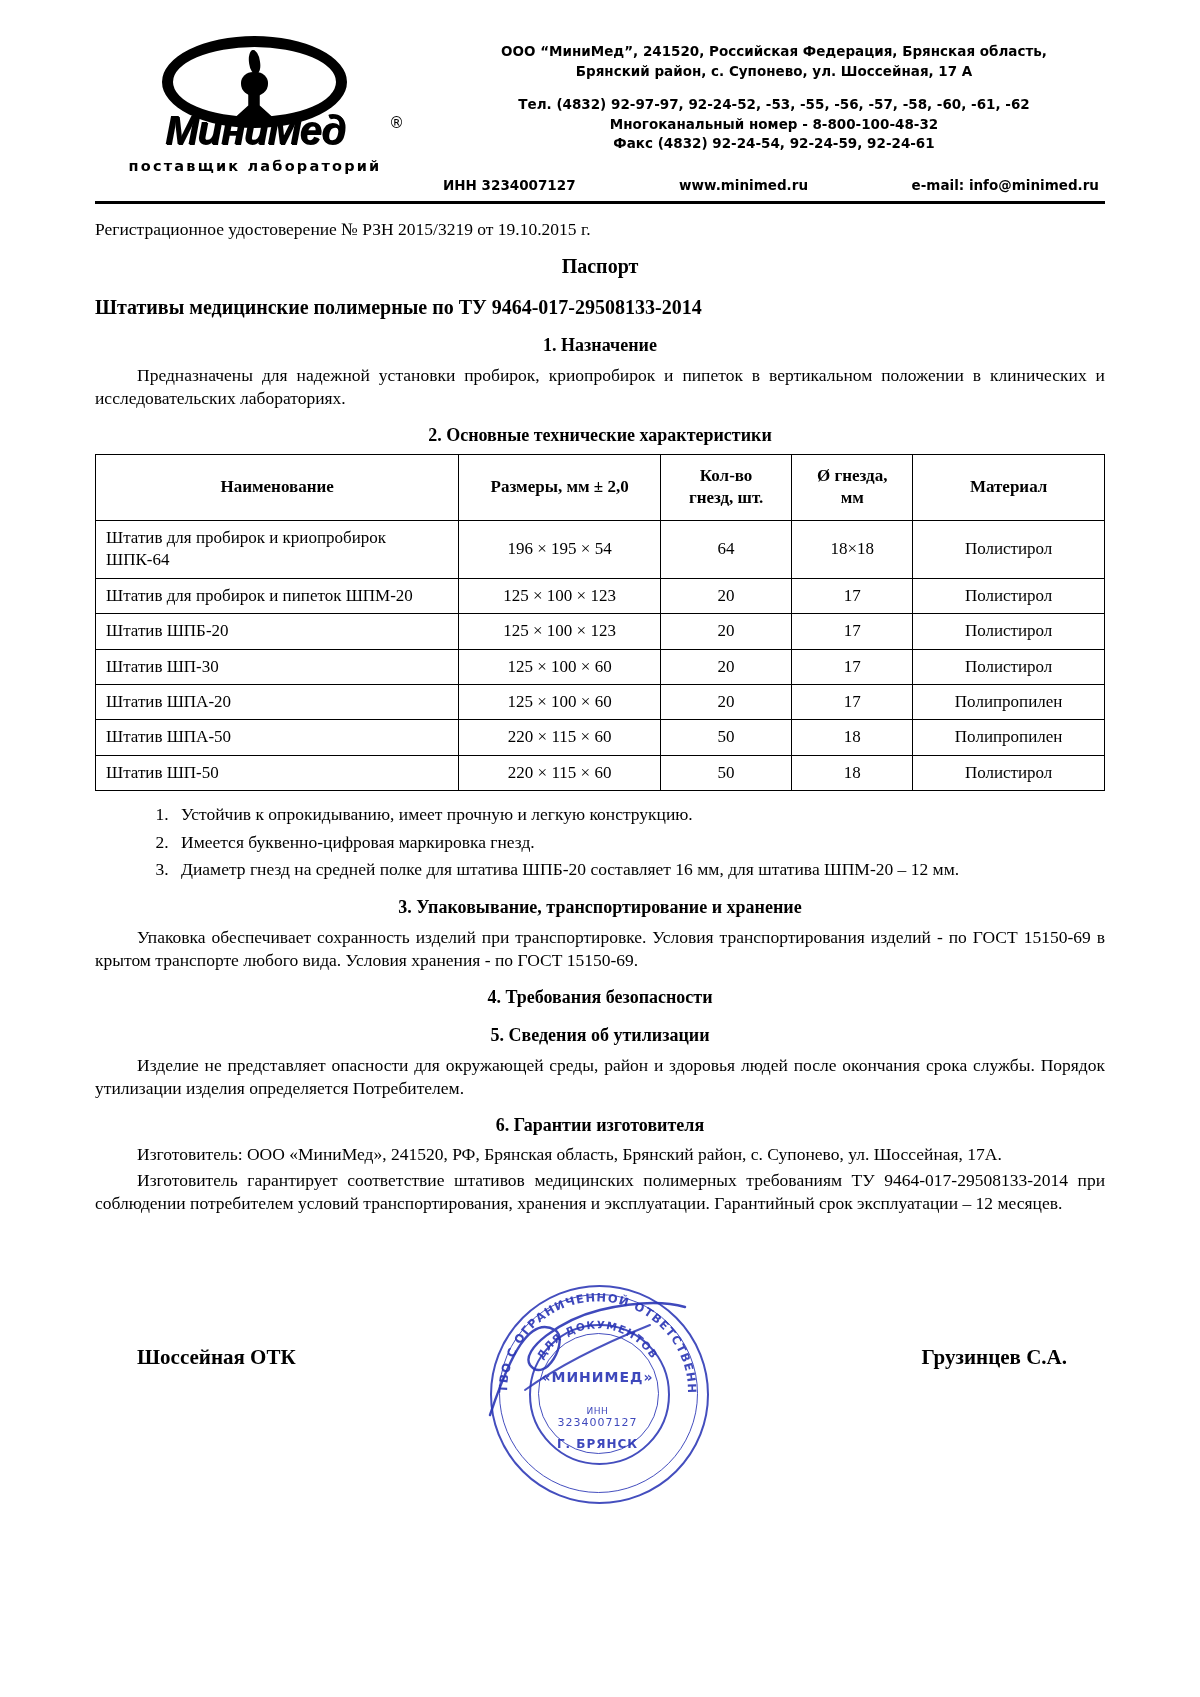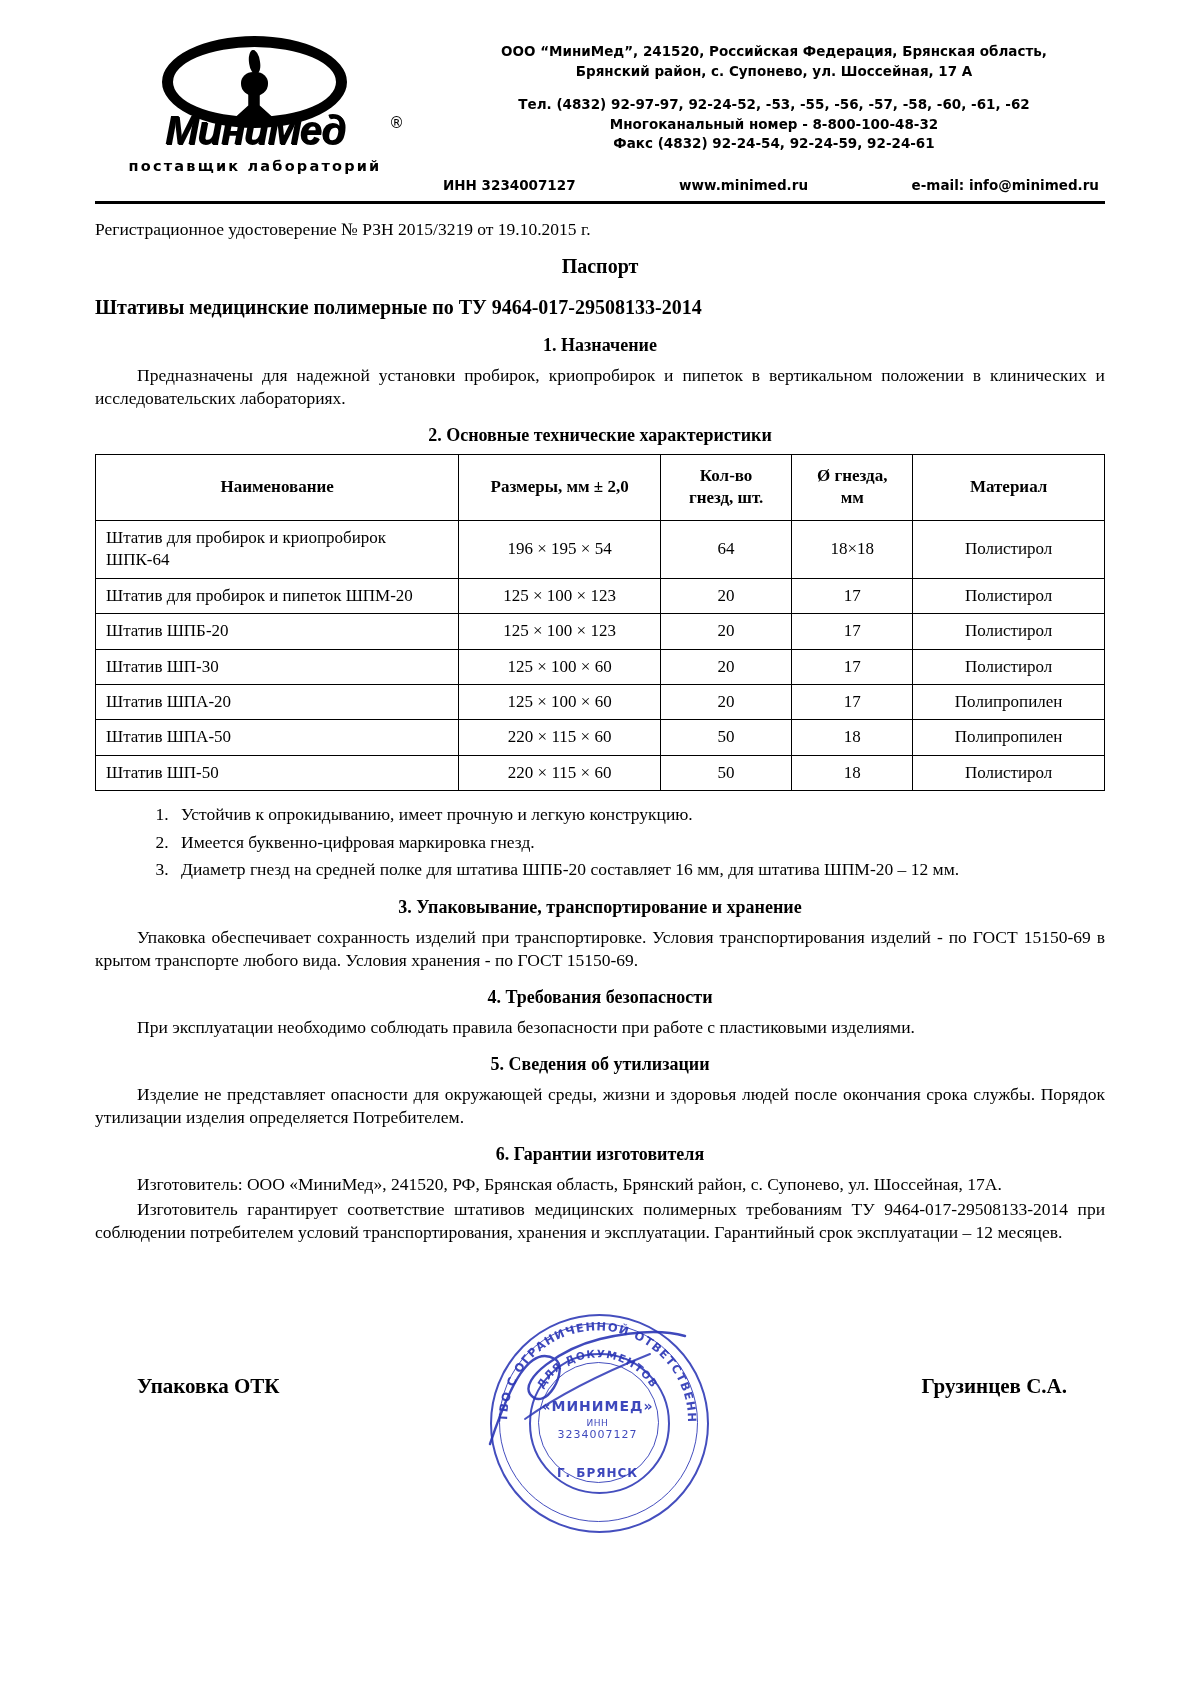--- a/index.html
+++ b/index.html
@@ -265,21 +265,21 @@
     color: #2a35b5;
     font-family: "DejaVu Sans", sans-serif;
     font-weight: bold;
     font-size: 14px;
     letter-spacing: 1px;
     opacity: 0.9;
   }
   .stamp-inn {
     position: absolute;
     left: 48px;
-    top: 104px;
+    top: 121px;
     width: 119px;
     text-align: center;
     color: #2a35b5;
     font-family: "DejaVu Sans", sans-serif;
     font-size: 11px;
     letter-spacing: 1px;
     opacity: 0.9;
   }
   .stamp-inn small { display:block; font-size: 9px; letter-spacing: 0.5px; }
   .stamp-city {
@@ -430,24 +430,23 @@
     <ol class="numlist">
       <li>Устойчив к опрокидыванию, имеет прочную и легкую конструкцию.</li>
       <li>Имеется буквенно-цифровая маркировка гнезд.</li>
       <li>Диаметр гнезд на средней полке для штатива ШПБ-20 составляет 16 мм, для штатива ШПМ-20 – 12 мм.</li>
     </ol>
 
     <div class="section-title">3.  Упаковывание, транспортирование и хранение</div>
     <p class="para">Упаковка обеспечивает сохранность изделий при транспортировке. Условия транспортирования изделий - по ГОСТ 15150-69 в крытом транспорте любого вида.  Условия хранения - по ГОСТ 15150-69.</p>
 
     <div class="section-title">4.  Требования безопасности</div>
-    <p class="para">При эксплуатации необходимо соблюдать правила безопасности при работе с пластиковыми изделиями.</p>
 
     <div class="section-title">5.  Сведения об утилизации</div>
-    <p class="para">Изделие не представляет опасности для окружающей среды, жизни и здоровья людей после окончания срока службы.  Порядок утилизации изделия определяется Потребителем.</p>
+    <p class="para">Изделие не представляет опасности для окружающей среды, район и здоровья людей после окончания срока службы.  Порядок утилизации изделия определяется Потребителем.</p>
 
     <div class="section-title">6.  Гарантии изготовителя</div>
     <p class="para">Изготовитель: ООО «МиниМед», 241520, РФ, Брянская область, Брянский район, с. Супонево, ул. Шоссейная, 17А.</p>
     <p class="para">Изготовитель гарантирует соответствие штативов медицинских полимерных требованиям ТУ 9464-017-29508133-2014 при соблюдении потребителем условий транспортирования, хранения и эксплуатации. Гарантийный срок эксплуатации – 12 месяцев.</p>
   </div>
 
   <div class="sig-area">
 
     <div class="stamp">
       <div class="ring r1"></div>
@@ -476,18 +475,18 @@
       </div>
       <div class="stamp-city">Г. БРЯНСК</div>
     </div>
 
     <svg class="signature-stroke" viewBox="0 0 260 150">
       <path d="M 20 120 C 40 60, 60 20, 85 35 C 100 45, 75 90, 60 70 C 50 55, 90 25, 130 15 C 160 8, 190 5, 215 12" fill="none" stroke="#2a35b5" stroke-width="2.4" opacity="0.9" stroke-linecap="round"></path>
       <path d="M 55 95 C 90 70, 135 48, 180 30" fill="none" stroke="#2a35b5" stroke-width="2" opacity="0.85" stroke-linecap="round"></path>
     </svg>
 
     <div class="sig-row">
-      <div class="sig-left">Упаковка ОТК</div>
+      <div class="sig-left">Шоссейная ОТК</div>
       <div class="sig-right">Грузинцев С.А.</div>
     </div>
   </div>
 
 </div>
 
 </body></html>

